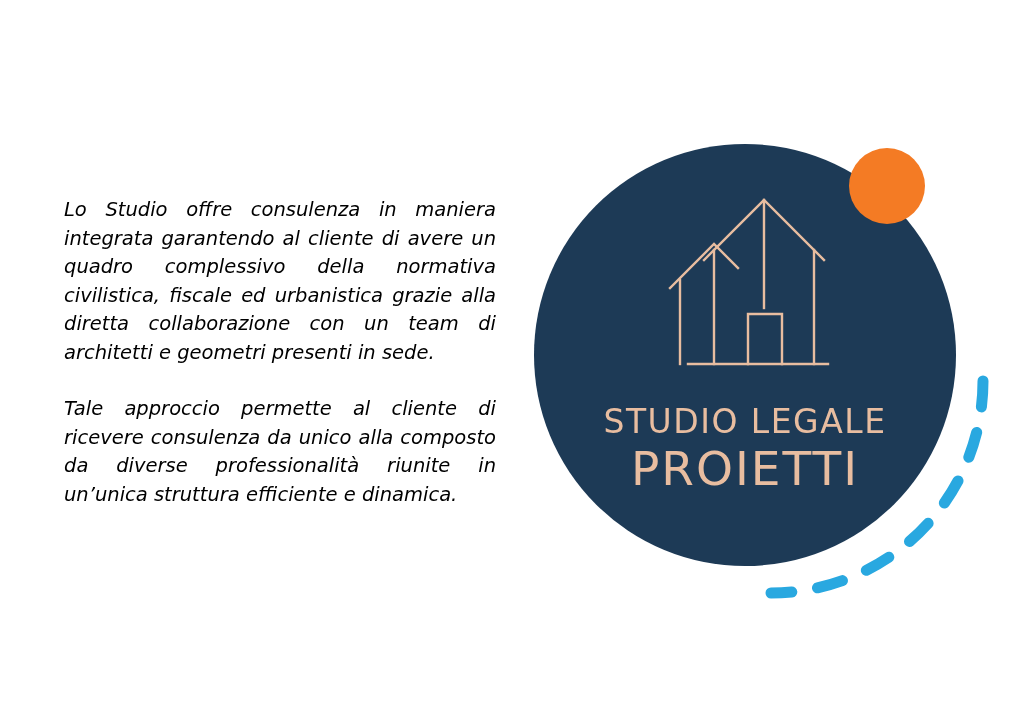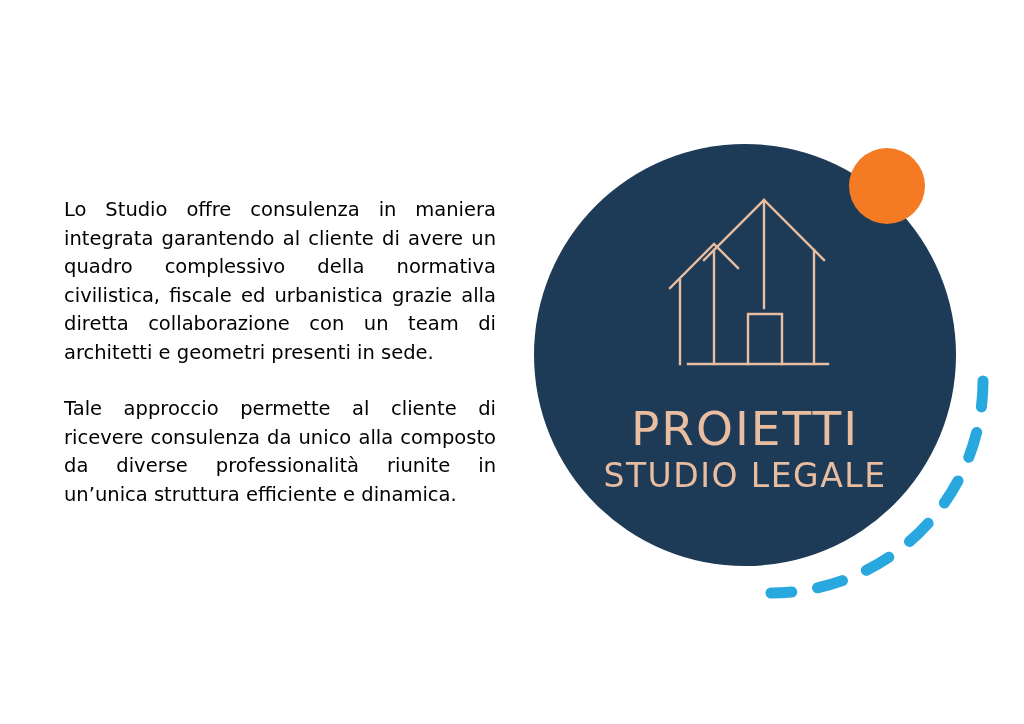--- a/index.html
+++ b/index.html
@@ -14,20 +14,21 @@
     overflow: hidden;
     font-family: "DejaVu Sans", sans-serif;
   }
 
   
   #text-column {
     position: absolute;
     left: 64px;
     top: 196px;
     width: 432px;
+    font-style: italic;
   }
   .para {
     color: #000000;
     font-size: 19.5px;
     line-height: 28.5px;
     text-align: justify;
     font-family: "DejaVu Sans", sans-serif;
     margin: 0;
   }
   #paragraph-2 {
@@ -122,21 +123,21 @@
       <path d="M18 120 L62 76 L86 100"></path>
       <path d="M28 112 L28 196"></path>
 
       <path d="M112 32 L112 140"></path>
 
       <path d="M96 196 L96 146 L130 146 L130 196"></path>
     </g>
   </svg>
 
   <div id="logo-text">
+    <div id="logo-line-1">STUDIO LEGALE</div>
     <div id="logo-line-2">PROIETTI</div>
-    <div id="logo-line-1">STUDIO LEGALE</div>
   </div>
 
   <svg id="dashed-arc" viewBox="0 0 240 240">
     <path d="M226 14 A 212 212 0 0 1 14 226" fill="none" stroke="#29a8e0" stroke-width="11" stroke-linecap="round" stroke-dasharray="26 26" transform="translate(-3,-3)"></path>
   </svg>
 
 </div>
 
 </body></html>

